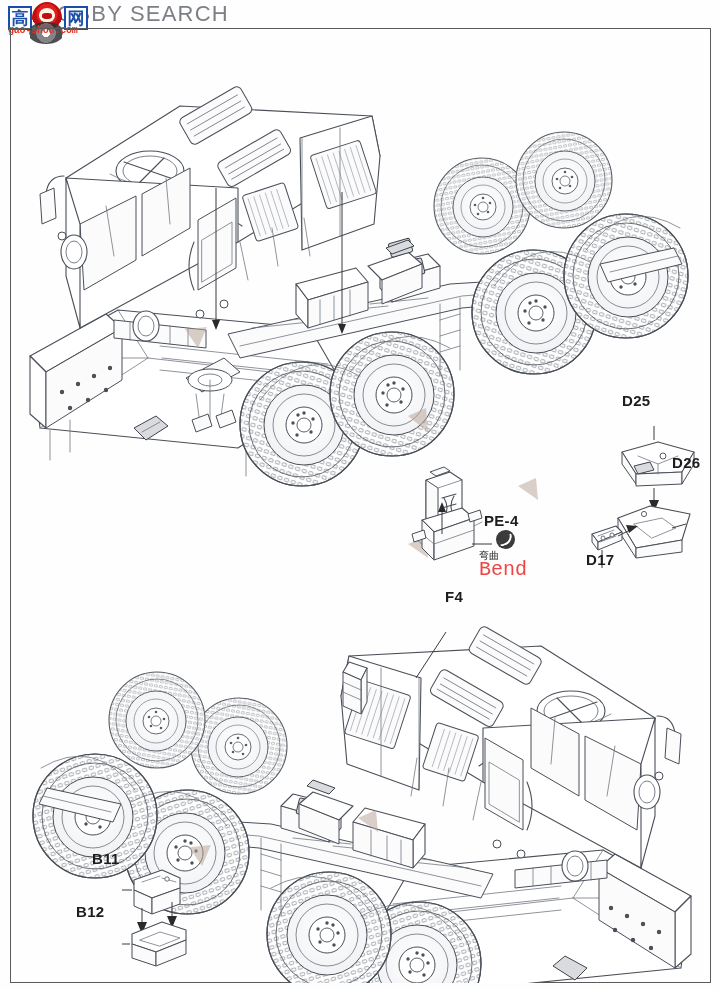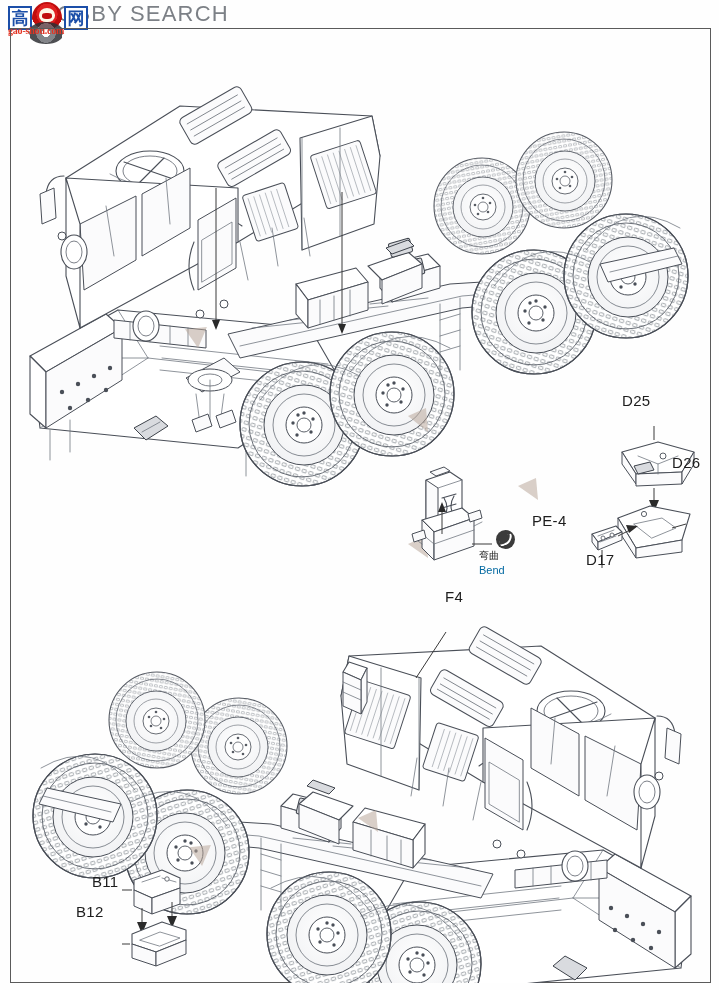--- a/index.html
+++ b/index.html
@@ -92,21 +92,21 @@
     position: absolute;
     left: 22px; top: 20px;
     width: 36px; height: 22px;
     border-radius: 50%;
     background: radial-gradient(circle at 50% 50%, #ffffff 0 18%, #6d6f74 19% 46%, #2e3034 47% 78%, rgba(0,0,0,0) 79%);
     opacity: .85;
   }
   #logo-domain {
     position: absolute;
     left: 2px; top: 23px;
-    font-family: Liberation Serif, serif;
+    font-family: Liberation Mono, monospace;
     font-size: 10px;
     font-weight: 700;
     letter-spacing: -0.2px;
     color: #e23423;
     white-space: nowrap;
   }
 
   
   #artwork {
     position: absolute;
@@ -117,20 +117,21 @@
   #artwork svg { display: block; }
 
   
   .label {
     position: absolute;
     font-family: "Liberation Sans", sans-serif;
     font-size: 15px;
     color: #1d1d1d;
     white-space: nowrap;
     letter-spacing: .3px;
+    font-weight: bold;
   }
 
   
   #bend-note {
     position: absolute;
     left: 479px; top: 528px;
     width: 52px;
     text-align: left;
   }
   #bend-icon {
@@ -150,23 +151,24 @@
     border-radius: 0 0 10px 2px;
     transform: rotate(-16deg);
   }
   #bend-cn {
     font-family: "DejaVu Sans", sans-serif;
     font-size: 10px;
     color: #1d1d1d;
     line-height: 12px;
   }
   #bend-en {
-    font-size: 11px;
-    color: #0369a1;
+    font-size: 20px;
+    color: #ef4444;
     line-height: 16px;
+    font-family: Liberation Mono, monospace;
   }
 </style>
 </head>
 <body>
 
 <div id="page">
 
   <div id="header">
     <div id="brand-text">HOBBY SEARCH</div>
 
@@ -595,26 +597,26 @@
 
         <path class="bdy" d="M122 906 L152 894 L176 902 L176 912 L146 924 L122 916 Z"></path>
         <path class="bdy2" d="M122 916 L146 924 L146 938 L122 930 Z"></path>
         <path class="bdy2" d="M146 924 L176 912 L176 926 L146 938 Z"></path>
         <path class="lnT" d="M130 912 L150 904 L170 910 L150 918 Z"></path>
         <path class="lead" d="M120 916 L112 916"></path>
       </g>
     </svg>
   </div>
 
-  <div class="label" style="left:484px; top:512px;margin-left:48px;">PE-4</div>
+  <div class="label" style="left:484px; top:512px;">PE-4</div>
   <div class="label" style="left:622px; top:392px;">D25</div>
   <div class="label" style="left:672px; top:454px;">D26</div>
   <div class="label" style="left:586px; top:551px;text-align:right;">D17</div>
   <div class="label" style="left:420px; top:588px;margin-left:25px;">F4</div>
-  <div class="label" style="left:92px;  top:873px;">B11</div>
+  <div class="label" style="left:92px;  top:850px;">B11</div>
   <div class="label" style="left:76px;  top:903px;">B12</div>
 
   <div id="bend-note">
     <div id="bend-icon"></div>
     <div id="bend-cn">弯曲</div>
     <div id="bend-en">Bend</div>
   </div>
 
 </div>
 

